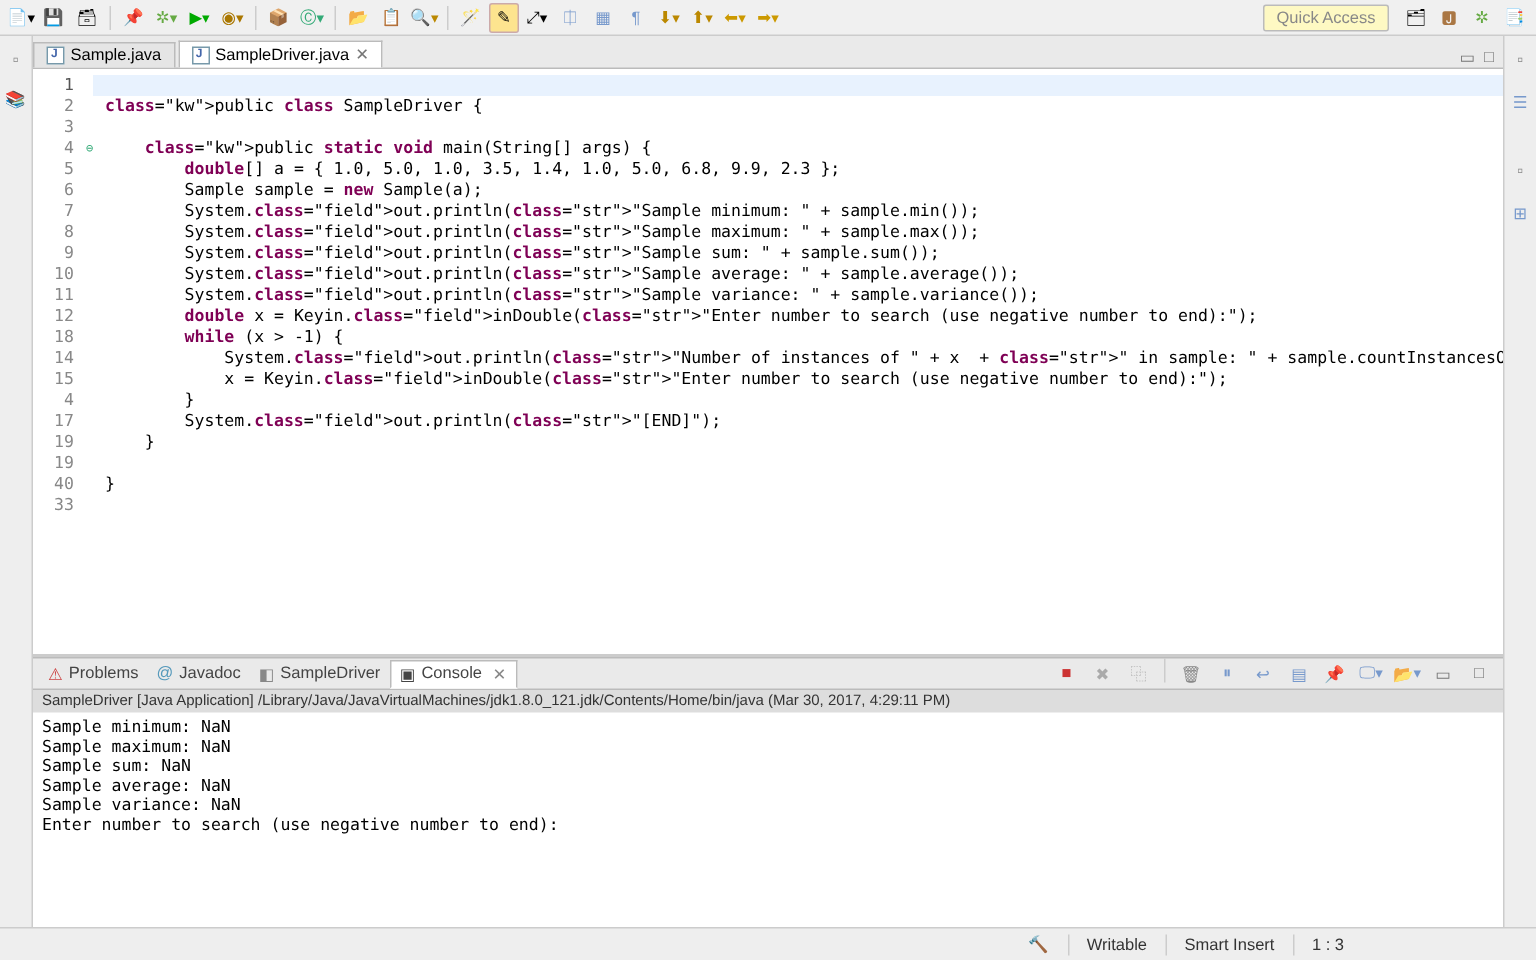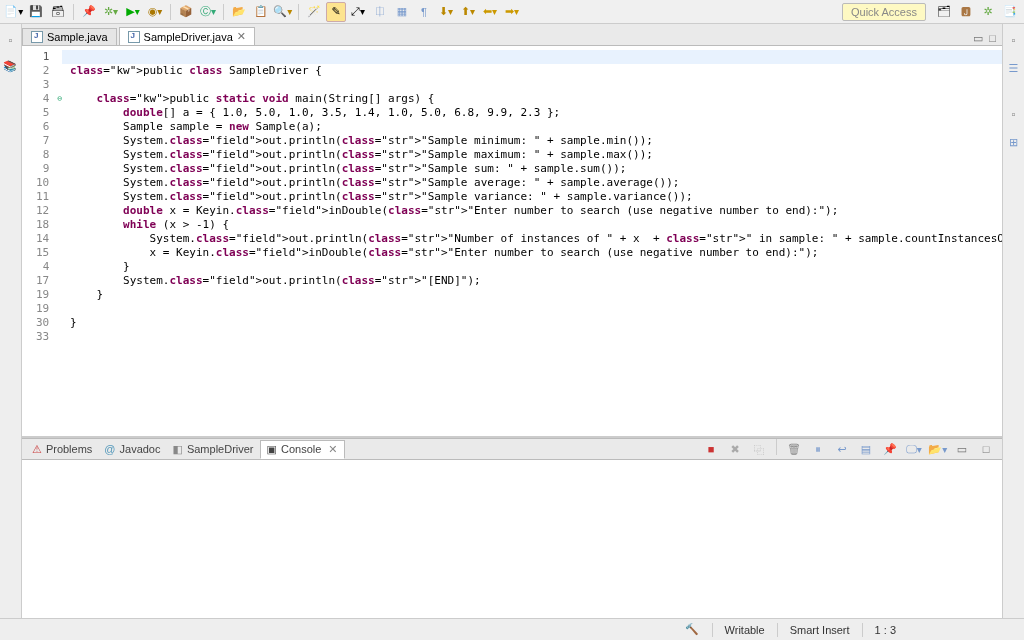--- a/index.html
+++ b/index.html
@@ -115,21 +115,21 @@
           <div>10</div>
           <div>11</div>
           <div>12</div>
           <div>18</div>
           <div>14</div>
           <div>15</div>
           <div>4</div>
           <div>17</div>
           <div>19</div>
           <div>19</div>
-          <div>30</div>
+          <div>40</div>
           <div>33</div>
         </div>
       <div class="marker-gutter" id="markers">
           <div></div>
           <div></div>
           <div></div>
           <div>⊖</div>
           <div></div>
           <div></div>
           <div></div>
@@ -179,20 +179,27 @@
           <span class="tb-btn" style="color:#79c">⏸</span>
           <span class="tb-btn" style="color:#79c">↩</span>
           <span class="tb-btn" style="color:#79c">▤</span>
           <span class="tb-btn" style="color:#79c">📌</span>
           <span class="tb-btn" style="color:#79c">🖵<span class="sm-icon">▾</span></span>
           <span class="tb-btn" style="color:#79c">📂<span class="sm-icon">▾</span></span>
           <span class="tb-btn" style="color:#777">▭</span>
           <span class="tb-btn" style="color:#777">□</span>
         </div>
       </div>
+      <div class="console-header">SampleDriver [Java Application] /Library/Java/JavaVirtualMachines/jdk1.8.0_121.jdk/Contents/Home/bin/java (Mar 30, 2017, 4:29:11 PM)</div>
+      <div class="console-body" id="console">Sample minimum: NaN
+Sample maximum: NaN
+Sample sum: NaN
+Sample average: NaN
+Sample variance: NaN
+Enter number to search (use negative number to end):</div>
     </div>
   </div>
 
   <div class="right-gutter">
     <span class="tb-btn" style="color:#888">▫</span>
     <span class="tb-btn" style="color:#79c">☰</span>
     <span style="height:10px"></span>
     <span class="tb-btn" style="color:#888">▫</span>
     <span class="tb-btn" style="color:#79c">⊞</span>
   </div>

